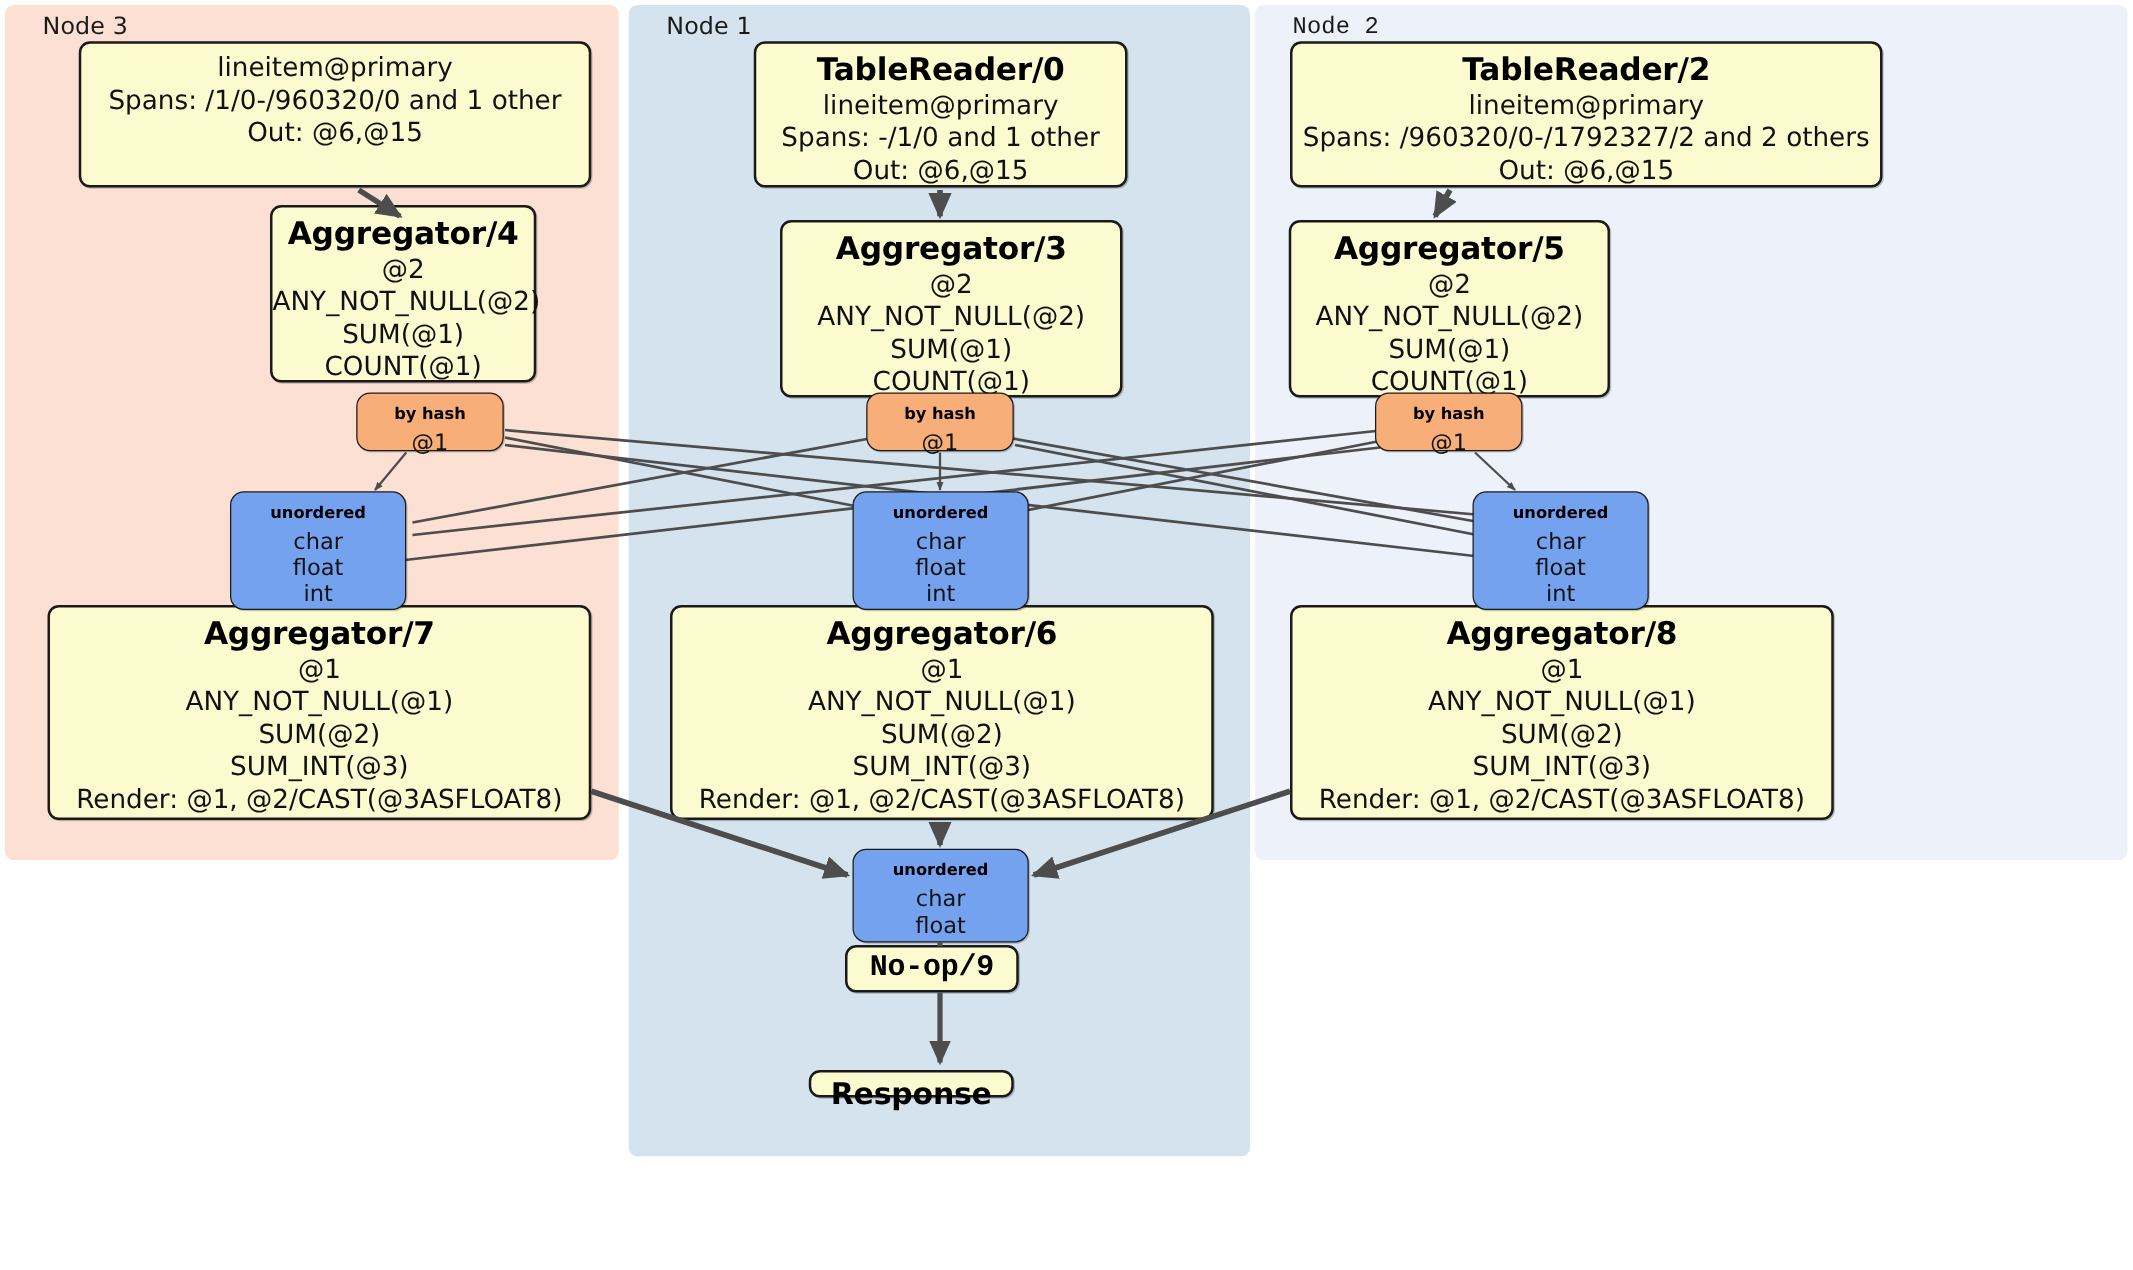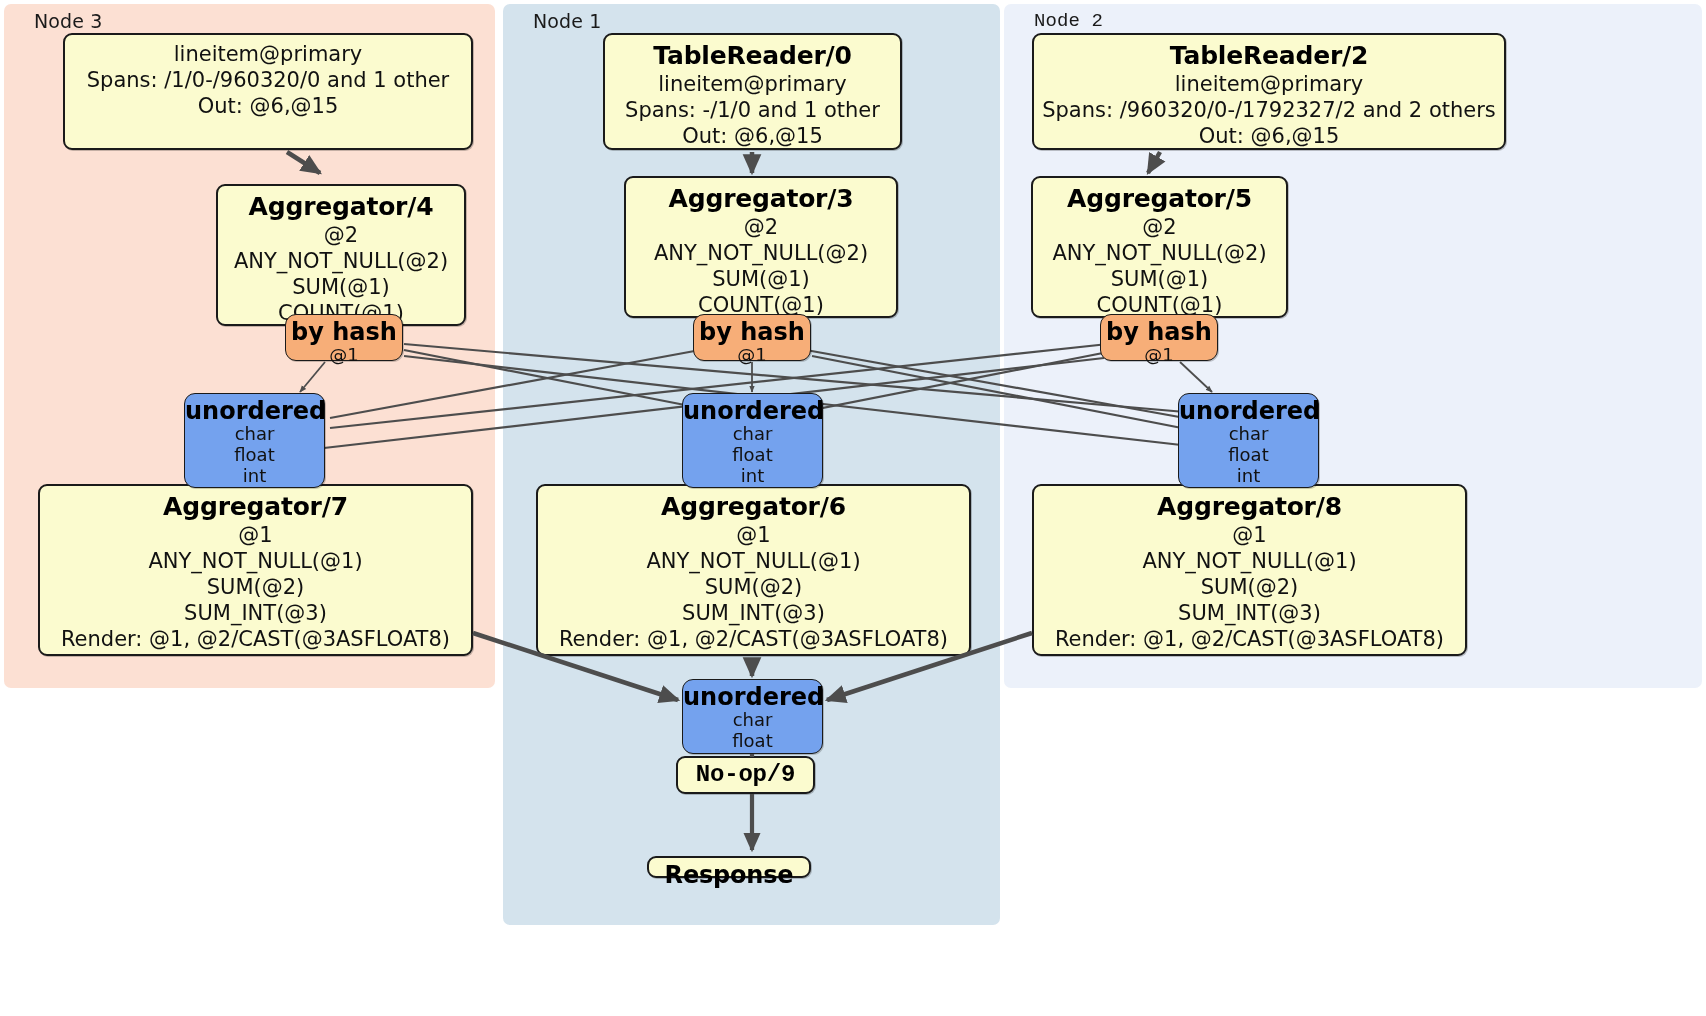--- a/index.html
+++ b/index.html
@@ -69,21 +69,21 @@
     box-shadow: 1px 1px 0 rgba(0,0,0,0.2);
   }
   .router.hash {
     background: #f7ae78;
   }
   .router.sync {
     background: #74a2ee;
   }
   .router .rtitle {
     font-weight: bold;
-    font-size: 24px;
+    font-size: 13px;
     line-height: 24px;
     color: #000;
   }
   .router .rdetail {
     font-size: 18px;
     line-height: 21px;
     color: #111;
   }
   
   svg.edges {
@@ -144,21 +144,21 @@
     <div class="detail">Out: @6,@15</div>
   </div>
 
   <div class="proc" style="left:1032px; top:33px; width:474px; height:117px;">
     <div class="title">TableReader/2</div>
     <div class="detail">lineitem@primary</div>
     <div class="detail">Spans: /960320/0-/1792327/2 and 2 others</div>
     <div class="detail">Out: @6,@15</div>
   </div>
 
-  <div class="proc" style="left:216px; top:184px; width:250px; height:142px;">
+  <div class="proc" style="left:216px; top:164px; width:213px; height:142px;">
     <div class="title">Aggregator/4</div>
     <div class="detail">@2</div>
     <div class="detail">ANY_NOT_NULL(@2)</div>
     <div class="detail">SUM(@1)</div>
     <div class="detail">COUNT(@1)</div>
   </div>
 
   <div class="proc" style="left:624px; top:176px; width:274px; height:142px;">
     <div class="title">Aggregator/3</div>
     <div class="detail">@2</div>

